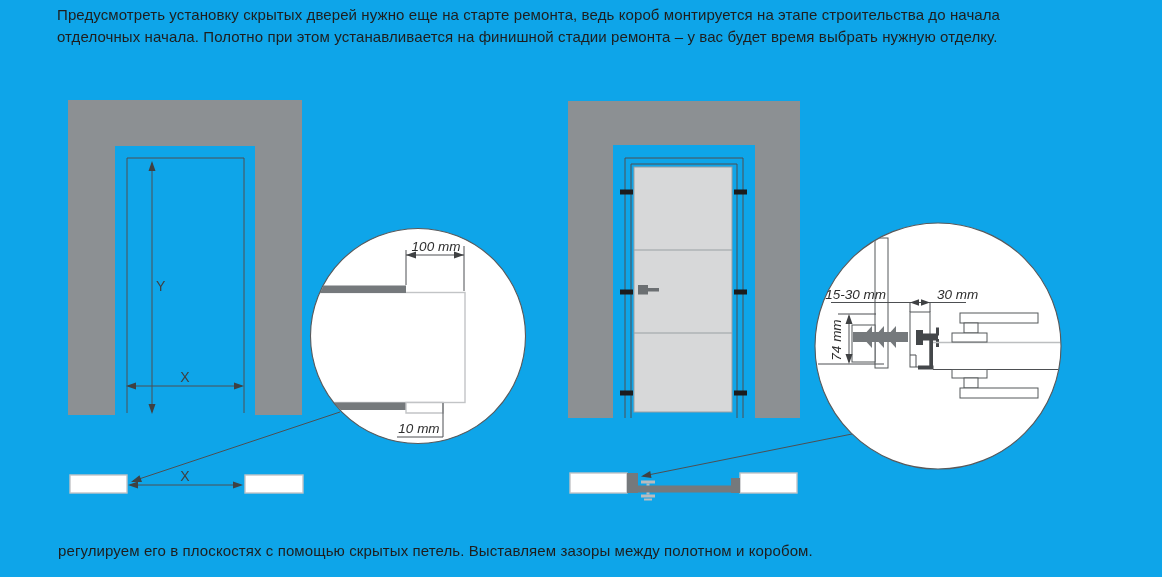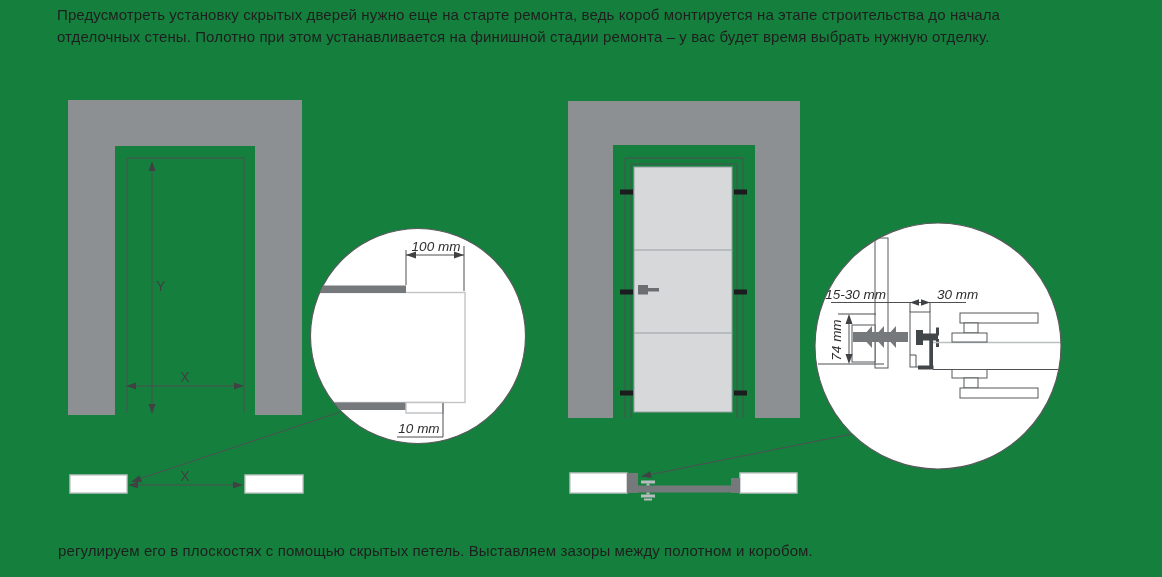--- a/index.html
+++ b/index.html
@@ -1,37 +1,37 @@
 <!DOCTYPE html>
 <html><head>
 <meta charset="utf-8">
 <style>
   html,body{margin:0;padding:0;background:#ffffff;width:1162px;height:577px;overflow:hidden;}
-  .page{position:relative;width:1162px;height:577px;background:#15803d;font-family:"Liberation Sans",sans-serif;}
+  .page{position:relative;width:1162px;height:577px;background:#0ea5e9;font-family:"Liberation Sans",sans-serif;}
   .para{position:absolute;font-size:15px;line-height:21.5px;color:#1e1e1e;letter-spacing:0.1px;}
   .para.intro{left:57px;top:4px;width:1020px;}
   .para.footer{left:58px;top:540px;width:1060px;}
   svg{position:absolute;left:0;top:0;}
   .ln{stroke:#4d4f52;stroke-width:1;fill:none;}
   .lnlight{stroke:#bcbec0;stroke-width:1.4;fill:none;}
   .box{fill:#ffffff;stroke:#55585a;stroke-width:1;}
   .boxlight{fill:#ffffff;stroke:#c2c4c6;stroke-width:1.4;}
   .dimtxt{font-family:"Liberation Sans",sans-serif;font-style:italic;font-size:13.5px;fill:#2e2e2e;}
   .axistxt{font-family:"Liberation Sans",sans-serif;font-size:14px;fill:#3f4042;}
   .arr{fill:#3f4143;stroke:none;}
   .rim{fill:none;stroke:#58595b;stroke-width:1.1;}
 </style>
 </head>
 <body>
 
 <div class="page">
 
   <div class="para intro">
     <div>Предусмотреть установку скрытых дверей нужно еще на старте ремонта, ведь короб монтируется на этапе строительства до начала</div>
-    <div>отделочных стены. Полотно при этом устанавливается на финишной стадии ремонта – у вас будет время выбрать нужную отделку.</div>
+    <div>отделочных начала. Полотно при этом устанавливается на финишной стадии ремонта – у вас будет время выбрать нужную отделку.</div>
   </div>
 
   <svg width="1162" height="577" viewBox="0 0 1162 577">
     <defs>
       <clipPath id="clipL">
           <circle cx="418" cy="336" r="107"></circle>
         </clipPath>
       <clipPath id="clipR">
           <circle cx="938" cy="346" r="122.5"></circle>
         </clipPath>

